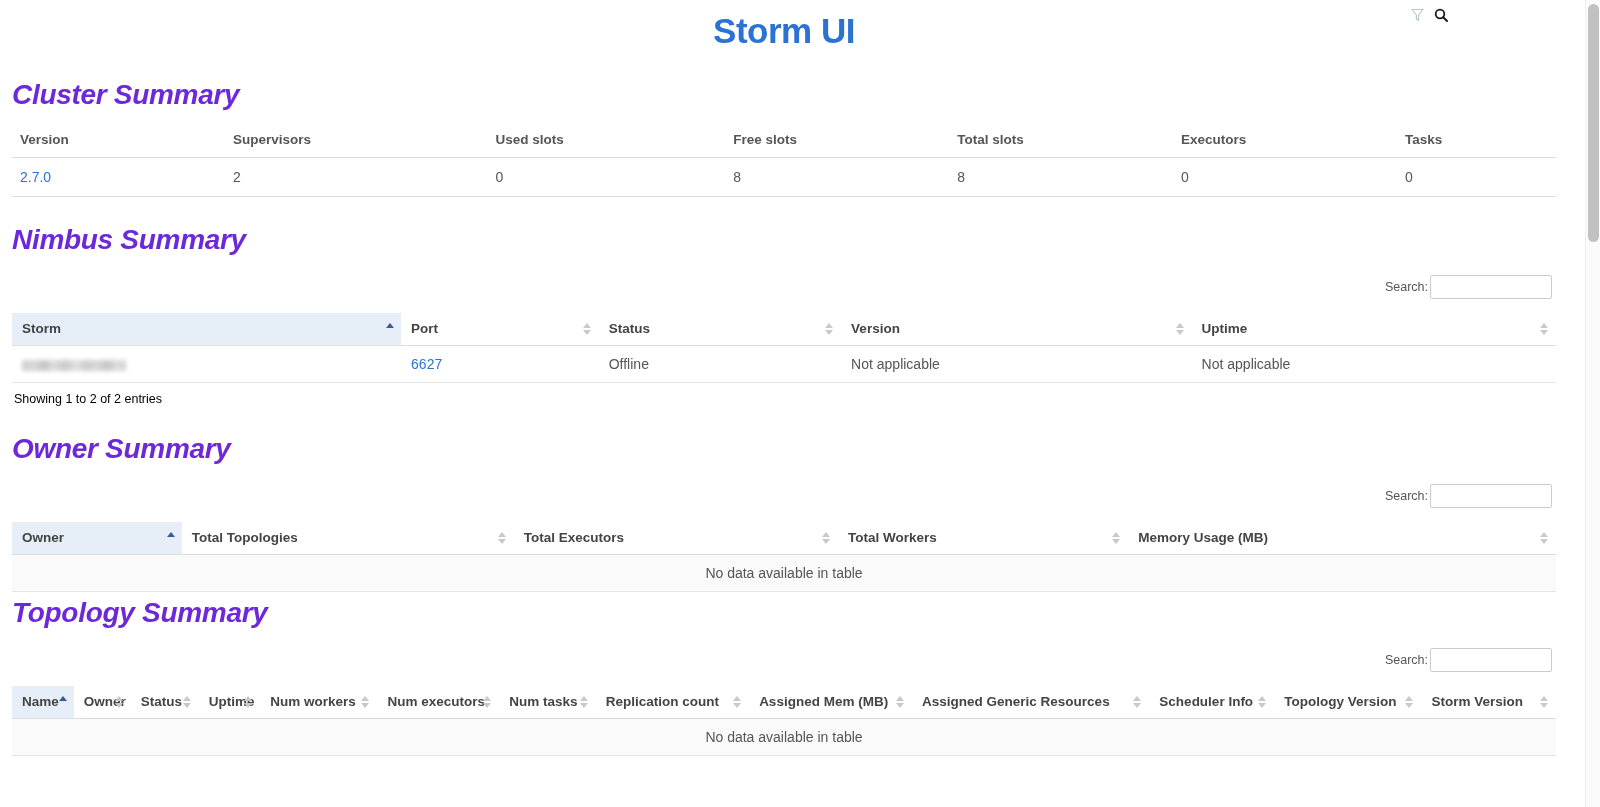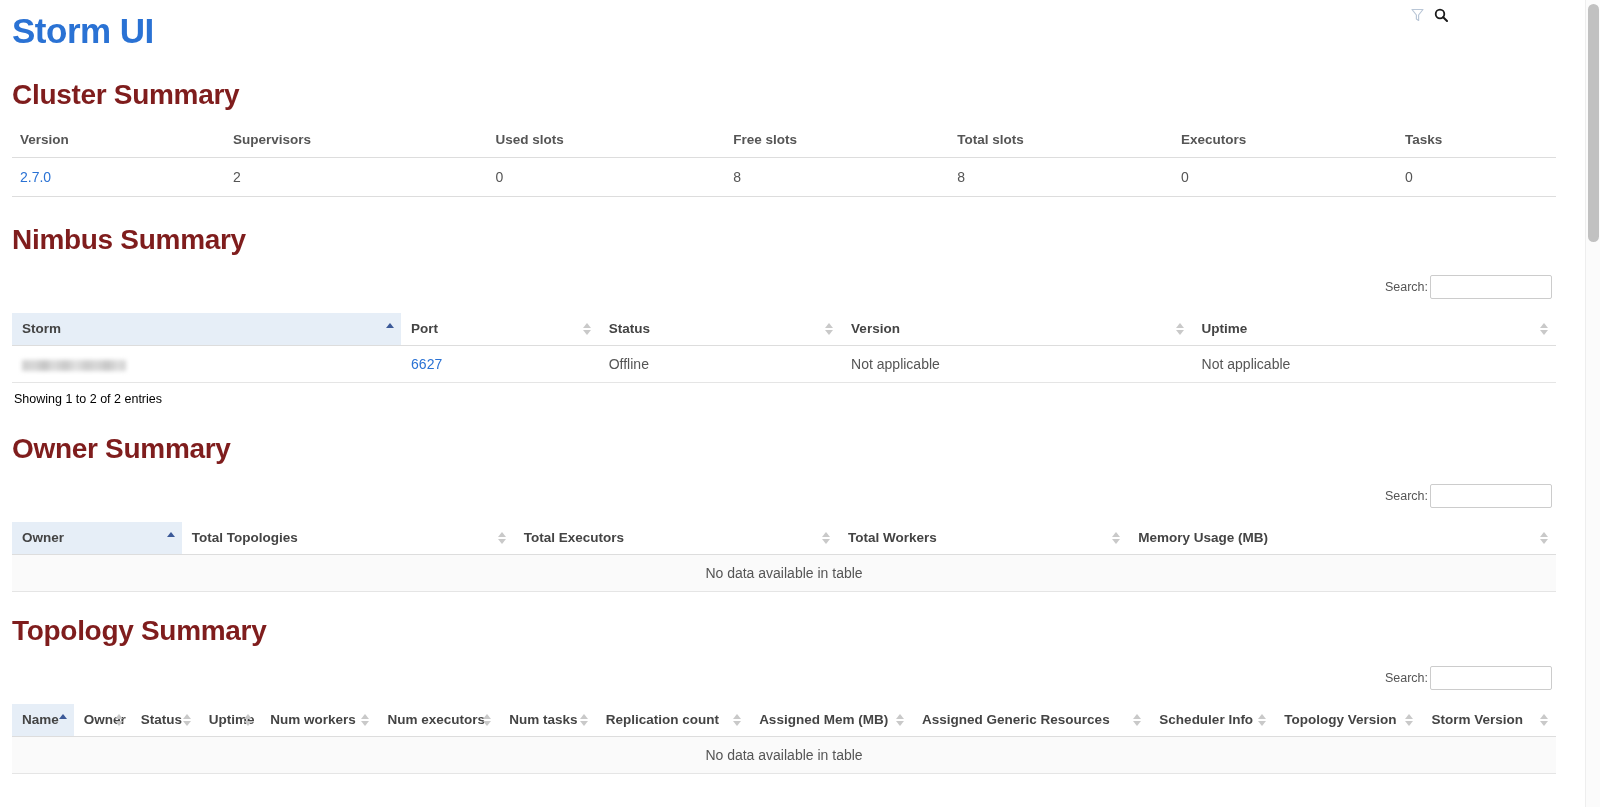--- a/index.html
+++ b/index.html
@@ -45,30 +45,32 @@
   }
 
   
   h1.brand {
     margin: 10px 0 0 0;
     font-size: 35px;
     line-height: 42px;
     font-weight: bold;
     color: #2a72d4;
     letter-spacing: -0.5px;
+    text-align: center;
   }
   h2.section {
     margin: 26px 0 14px 0;
     font-size: 28px;
     line-height: 34px;
     font-weight: bold;
-    color: #7f1d1d;
+    color: #6d28d9;
     letter-spacing: -0.3px;
-  }
-  h2.section.tight { margin-top: 22px; }
+    font-style: italic;
+  }
+  h2.section.tight { margin-top: 4px; }
 
   
   table.plain {
     width: 100%;
     border-collapse: collapse;
     table-layout: fixed;
   }
   table.plain th {
     text-align: left;
     font-size: 13.5px;

